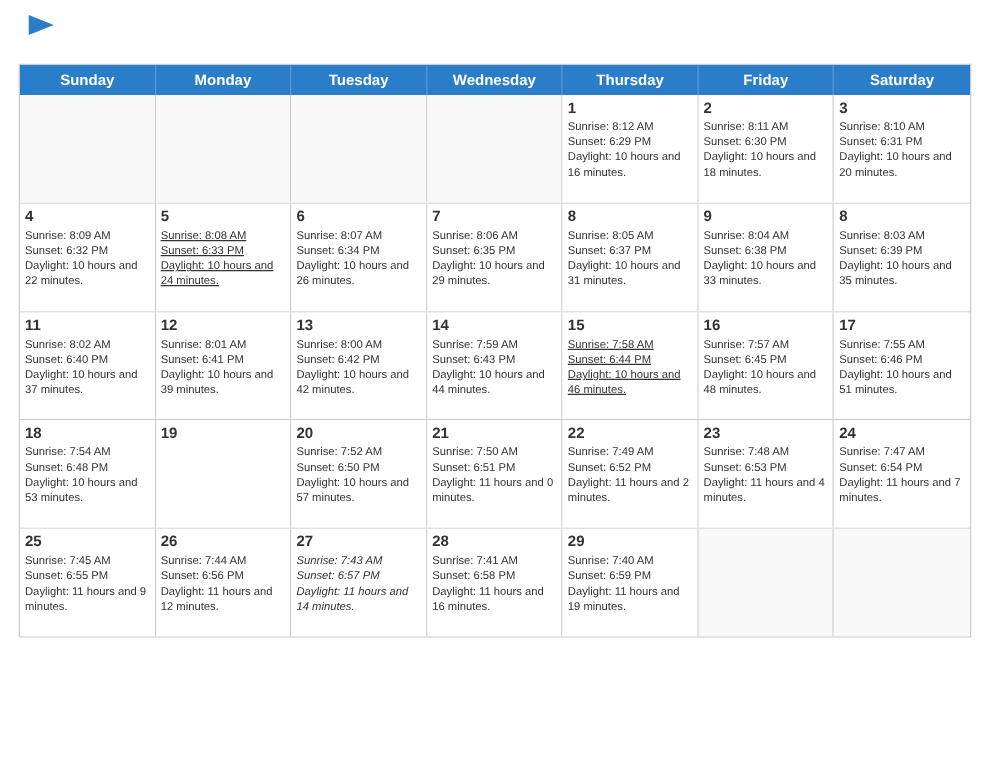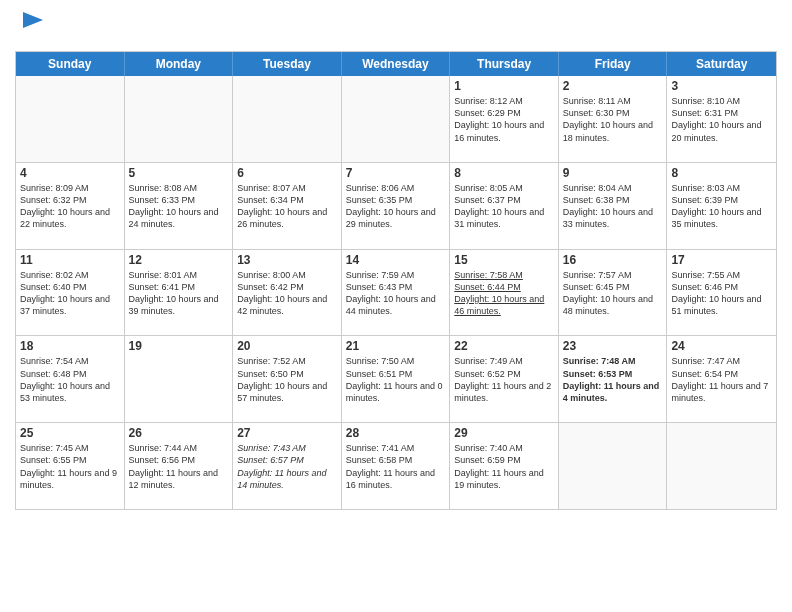--- a/index.html
+++ b/index.html
@@ -168,21 +168,21 @@
         </div>
         <div class="cal-row">
           <div class="cal-cell">
             <span class="day-num">4</span>
             <div class="cell-text" style="white-space: pre-line;">Sunrise: 8:09 AM
 Sunset: 6:32 PM
 Daylight: 10 hours and 22 minutes.</div>
           </div>
           <div class="cal-cell">
             <span class="day-num">5</span>
-            <div class="cell-text" style="white-space: pre-line;">Sunrise: 8:08 AM
+            <div class="cell-text" style="white-space: pre-line; text-decoration: underline;">Sunrise: 8:08 AM
 Sunset: 6:33 PM
 Daylight: 10 hours and 24 minutes.</div>
           </div>
           <div class="cal-cell">
             <span class="day-num">6</span>
             <div class="cell-text" style="white-space: pre-line;">Sunrise: 8:07 AM
 Sunset: 6:34 PM
 Daylight: 10 hours and 26 minutes.</div>
           </div>
           <div class="cal-cell">
@@ -277,21 +277,21 @@
 Daylight: 11 hours and 0 minutes.</div>
           </div>
           <div class="cal-cell">
             <span class="day-num">22</span>
             <div class="cell-text" style="white-space: pre-line;">Sunrise: 7:49 AM
 Sunset: 6:52 PM
 Daylight: 11 hours and 2 minutes.</div>
           </div>
           <div class="cal-cell">
             <span class="day-num">23</span>
-            <div class="cell-text" style="white-space: pre-line; font-weight: bold;">Sunrise: 7:48 AM
+            <div class="cell-text" style="white-space: pre-line;">Sunrise: 7:48 AM
 Sunset: 6:53 PM
 Daylight: 11 hours and 4 minutes.</div>
           </div>
           <div class="cal-cell">
             <span class="day-num">24</span>
             <div class="cell-text" style="white-space: pre-line;">Sunrise: 7:47 AM
 Sunset: 6:54 PM
 Daylight: 11 hours and 7 minutes.</div>
           </div>
         </div>

